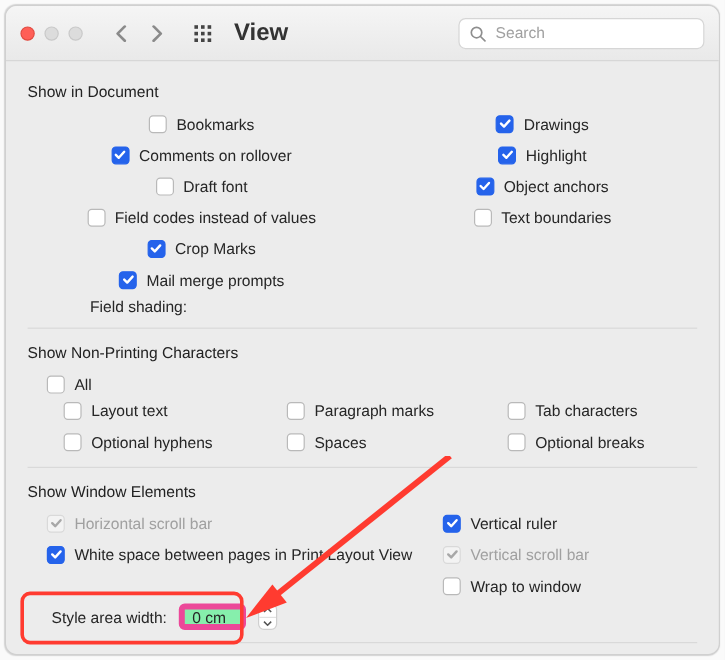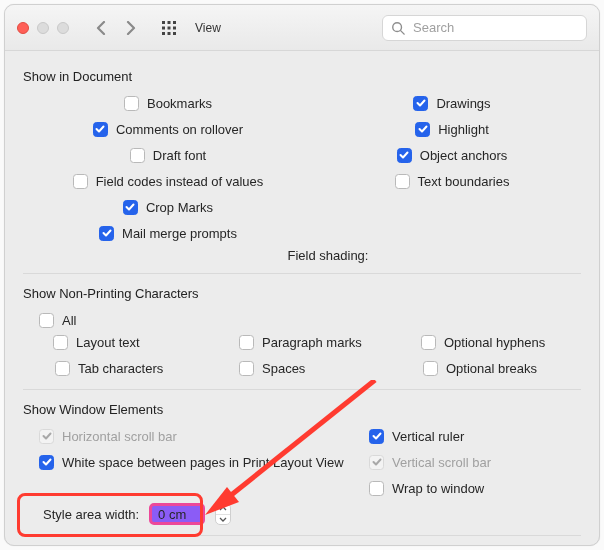--- a/index.html
+++ b/index.html
@@ -46,21 +46,21 @@
   .tl-close   { background:#ff5f57; border:.5px solid #e24b41; }
   .tl-min,.tl-max { background:#dcdcdc; border:.5px solid #c9c9c9; }
   .nav-arrow {
     width: 22px; height: 22px; display:flex; align-items:center; justify-content:center;
     color:#8a8a8a;
   }
   .grid-icon {
     width:28px; display:flex; align-items:center; justify-content:center; color:#444;
     margin-left: 8px; margin-right: 6px;
   }
-  .title { font-weight:400; font-size:12px; color:#333; }
+  .title { font-weight:700; font-size:20px; color:#333; }
   .search-wrap {
     margin-left:auto;
     width: 205px; height: 26px;
     background:#fff;
     border:1px solid #d6d6d6;
     border-radius:6px;
     display:flex; align-items:center;
     padding:0 8px; gap:6px;
   }
   .search-wrap svg{ flex:none; color:#8e8e8e;}
@@ -109,21 +109,21 @@
   .chk.checked .chk-box svg{ display:block; }
   .chk-box svg{ display:none; color:#fff; }
   .chk.disabled { color:#a0a0a0; }
   .chk.disabled .chk-box{ background:#f3f3f3; border-color:#d9d9d9; }
   .chk.disabled.checked .chk-box{ background:#f3f3f3; border-color:#d9d9d9; }
   .chk.disabled.checked .chk-box svg{ display:block; color:#a8a8a8; }
   .chk-label{ white-space:nowrap; }
   
   .field-shading {
     display:flex; align-items:center; gap:10px;
-    padding-left: 52px; margin-top:4px;justify-content:center;
+    padding-left: 52px; margin-top:4px;
   }
   .select {
     height:22px; background:#fff; border:1px solid #cfcfcf;
     border-radius:5px;
     display:flex; align-items:center;
     font-size:13px;
     min-width: 140px;
     position:relative;
     padding: 0 22px 0 8px;
   }
@@ -135,21 +135,21 @@
     display:flex; flex-direction:column;
     align-items:center; justify-content:center;
   }
   .select .stepper svg{ color:#fff; }
   
   .style-area {
     display:flex; align-items:center; gap:10px;
     padding-left: 20px; margin-top:4px;
   }
   .num-input{
-    height:22px; background:#8b5cf6; border:3px solid #ec4899;
+    height:22px; background:#86efac; border:5px solid #ec4899;
     border-radius:5px; padding:0 6px; width:56px;
     font-size:13px; display:flex; align-items:center;
   }
   .spinner{
     display:flex; flex-direction:column; border:1px solid #cfcfcf;
     border-radius:5px; overflow:hidden; height:22px; width:16px;
     background:#fff;
   }
   .spinner div{
     flex:1; display:flex; align-items:center; justify-content:center;
@@ -317,27 +317,27 @@
         </div>
       <div class="row3">
         <div class="chk no-indent np-sub" style="padding-left:14px;">
             <span class="chk-box"></span>
             <span class="chk-label">Layout text</span>
           </div>
         <div class="chk no-indent">
             <span class="chk-box"></span>
             <span class="chk-label">Paragraph marks</span>
           </div>
+        <div class="chk no-indent">
+            <span class="chk-box"></span>
+            <span class="chk-label">Tab characters</span>
+          </div>
         <div class="chk no-indent np-sub" style="padding-left:14px;">
             <span class="chk-box"></span>
             <span class="chk-label">Optional hyphens</span>
-          </div>
-        <div class="chk no-indent">
-            <span class="chk-box"></span>
-            <span class="chk-label">Tab characters</span>
           </div>
         <div class="chk no-indent">
             <span class="chk-box"></span>
             <span class="chk-label">Spaces</span>
           </div>
         <div class="chk no-indent">
             <span class="chk-box"></span>
             <span class="chk-label">Optional breaks</span>
           </div>
       </div>

